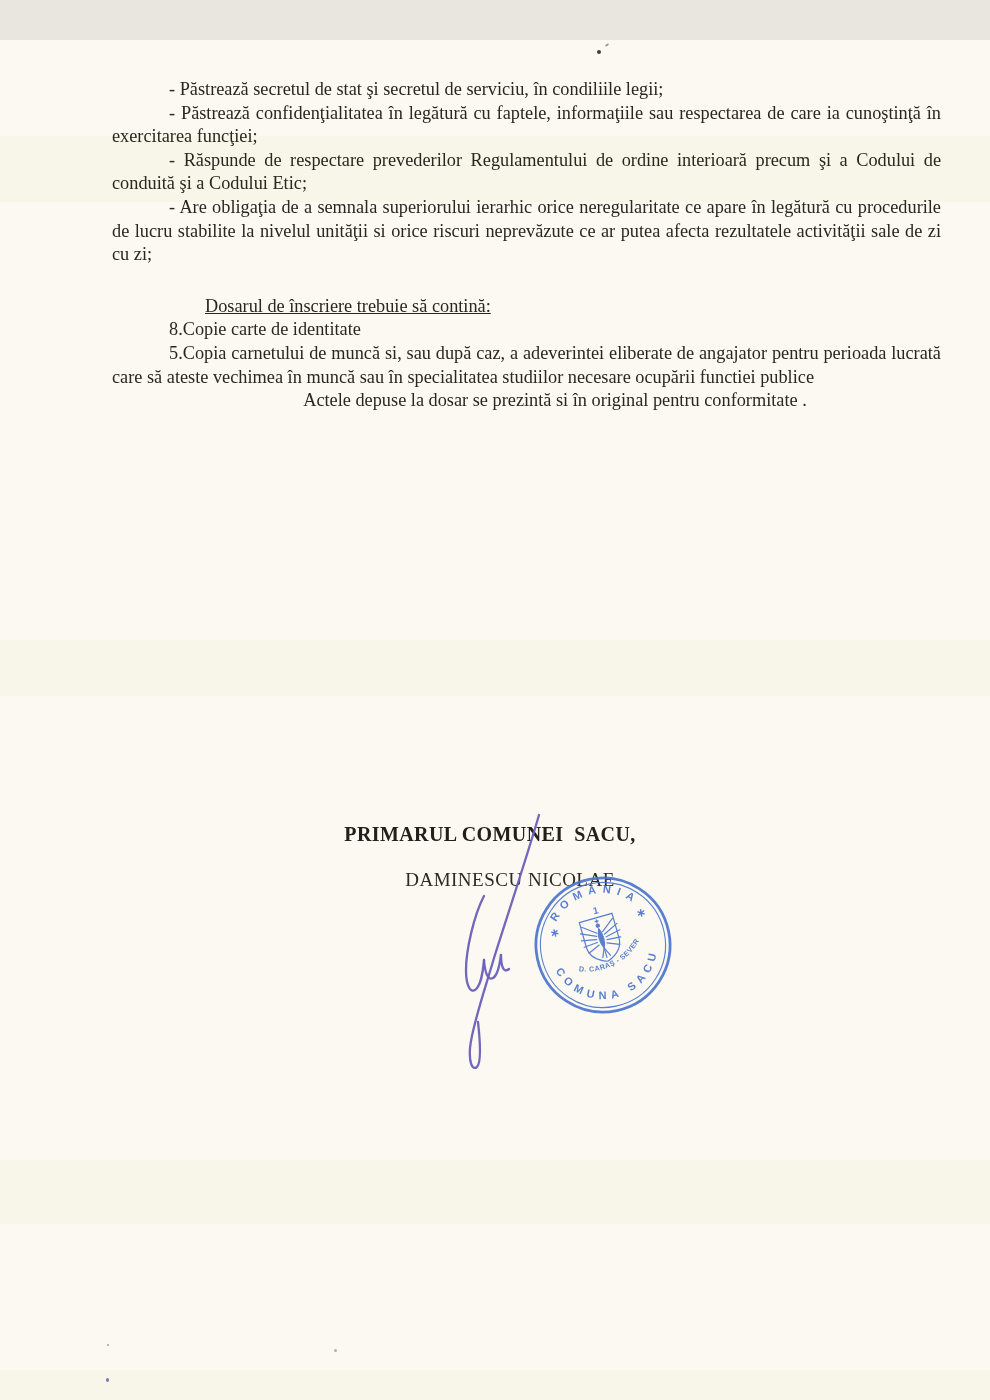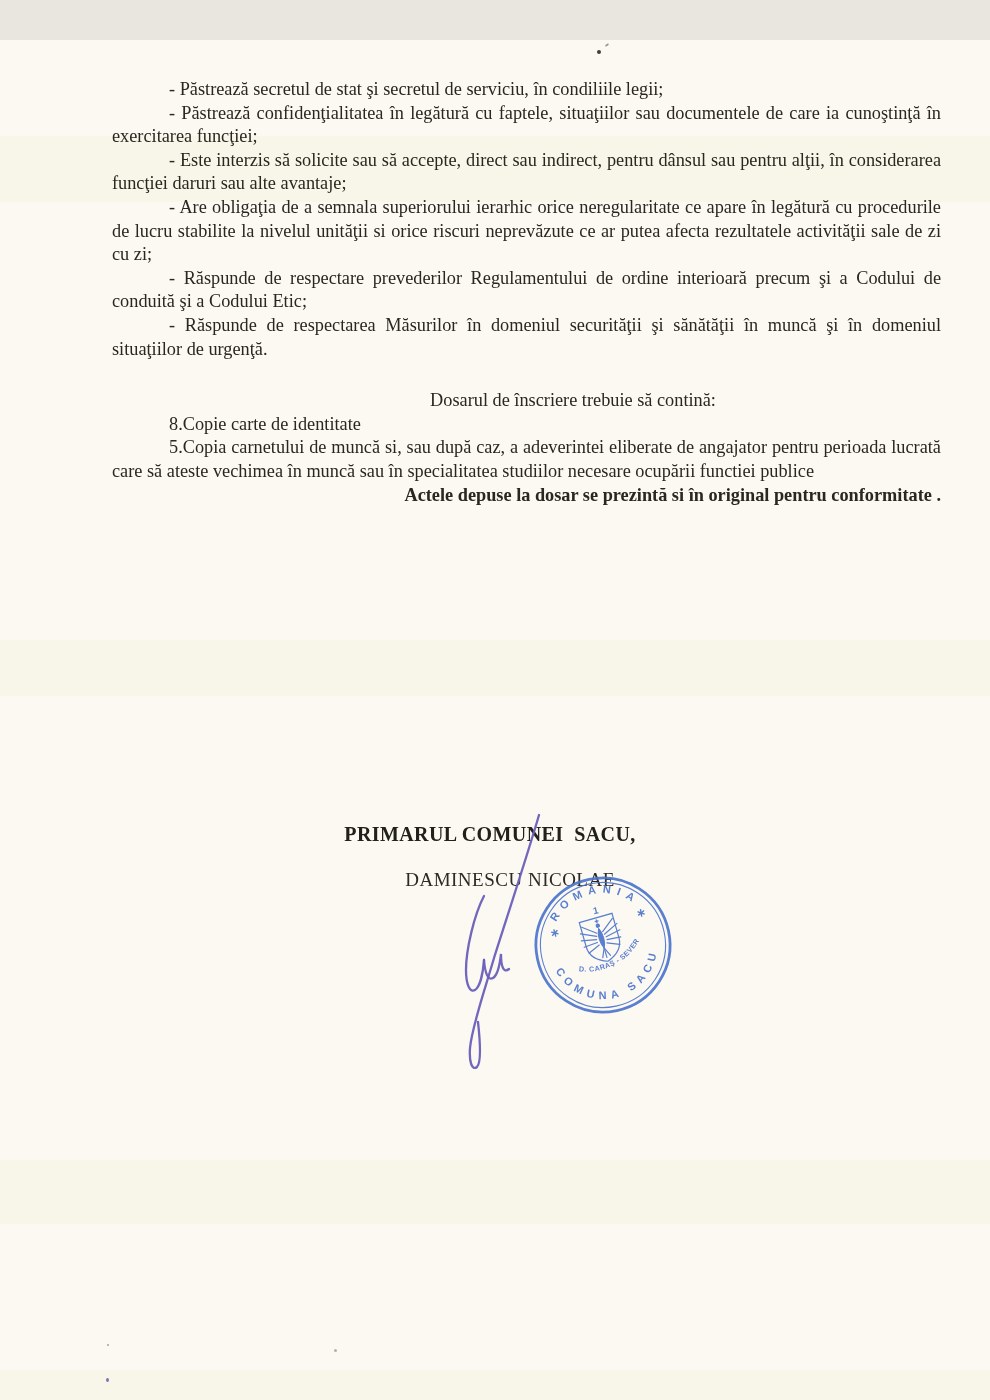--- a/index.html
+++ b/index.html
@@ -18,22 +18,22 @@
   .band2{top:600px;height:56px;}
   .band3{top:1120px;height:64px;}
   .band4{top:1330px;height:40px;}
 
   .content{
     position:absolute;left:112px;top:38px;width:829px;
     font-size:18.3px;line-height:23.6px;
     text-align:justify;
   }
   .para{margin:0;text-indent:57px;}
-  .heading{margin:28px 0 0 0;text-indent:93px;text-align:center;}
-  .closing{text-align:right;font-weight:bold;}
+  .heading{margin:28px 0 0 0;text-indent:93px;text-align:left;text-decoration:underline;}
+  .closing{text-align:center;}
 
   .sig{position:absolute;top:783px;left:0;width:990px;text-align:center;}
   .sig-title{margin:0;font-size:20px;font-weight:bold;letter-spacing:0.4px;white-space:pre-wrap;color:#21201a;transform:translateX(-5px);}
   .sig-name{margin:23px 0 0 0;font-size:19px;letter-spacing:0.5px;color:#2c2a22;transform:translateX(15px);}
 
   .stamp{position:absolute;left:530px;top:832px;width:146px;height:146px;opacity:0.9;}
   .stamp text{fill:var(--stamp-ink);font-family:"Liberation Sans","DejaVu Sans",sans-serif;font-weight:bold;}
   .stamp .ring{stroke:var(--stamp-ink);fill:none;}
   .stamp .art{stroke:var(--stamp-ink);fill:none;stroke-linecap:round;}
 
@@ -61,25 +61,23 @@
   <div class="band band1"></div>
   <div class="band band2"></div>
   <div class="band band3"></div>
   <div class="band band4"></div>
 
   <div class="content">
 
     <div>
 
     <p class="para">- Păstrează secretul de stat şi secretul de serviciu, în condiliile legii;</p>
-        <p class="para">- Păstrează confidenţialitatea în legătură cu faptele, situaţiilor sau documentele de care ia cunoştinţă în exercitarea funcţiei;</p>
-        <p class="para">- Este interzis să solicite sau să accepte, direct sau indirect, pentru dânsul sau pentru alţii, în considerarea funcţiei daruri sau alte avantaje;</p>
+        <p class="para">- Păstrează confidenţialitatea în legătură cu faptele, informaţiile sau respectarea de care ia cunoştinţă în exercitarea funcţiei;</p>
+        <p class="para">- Răspunde de respectare prevederilor Regulamentului de ordine interioară precum şi a Codului de conduită şi a Codului Etic;</p>
         <p class="para">- Are obligaţia de a semnala superiorului ierarhic orice neregularitate ce apare în legătură cu procedurile de lucru stabilite la nivelul unităţii si orice riscuri neprevăzute ce ar putea afecta rezultatele activităţii sale de zi cu zi;</p>
-        <p class="para">- Răspunde de respectare prevederilor Regulamentului de ordine interioară precum şi a Codului de conduită şi a Codului Etic;</p>
-        <p class="para">- Răspunde de respectarea Măsurilor în domeniul securităţii şi sănătăţii în muncă şi în domeniul situaţiilor de urgenţă.</p>
       </div>
 
     <p class="heading">Dosarul de înscriere trebuie să contină:</p>
 
     <div>
 
         <p class="para">8.Copie carte de identitate</p>
         <p class="para">5.Copia carnetului de muncă si, sau după caz, a adeverintei eliberate de angajator pentru perioada lucrată care să ateste vechimea în muncă sau în specialitatea studiilor necesare ocupării functiei publice</p>
       </div>
 

